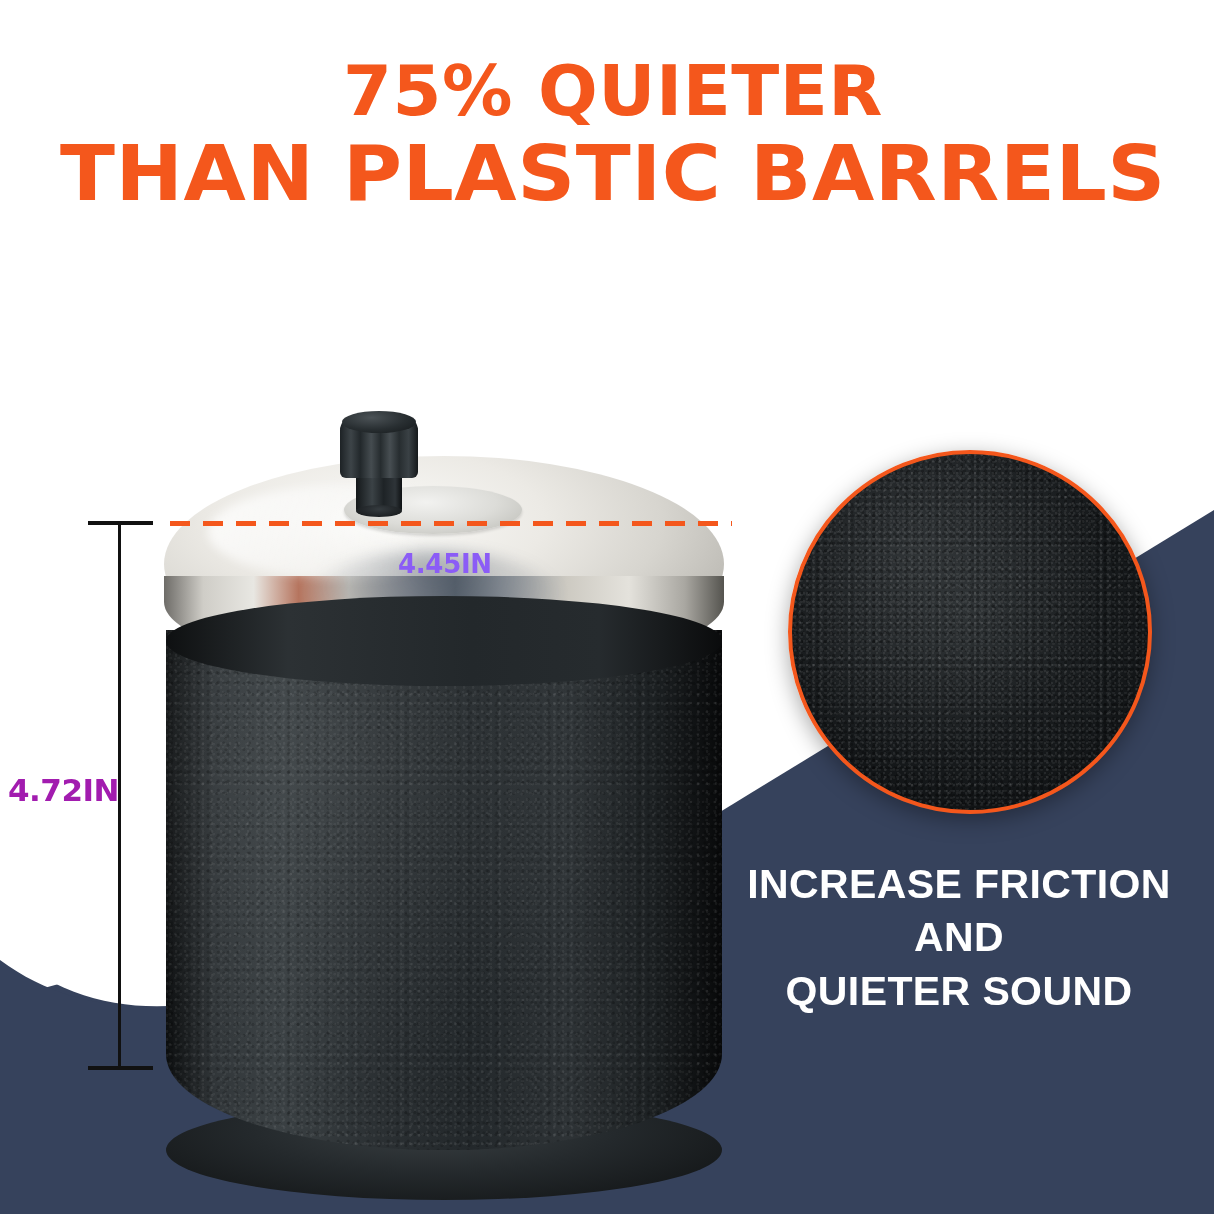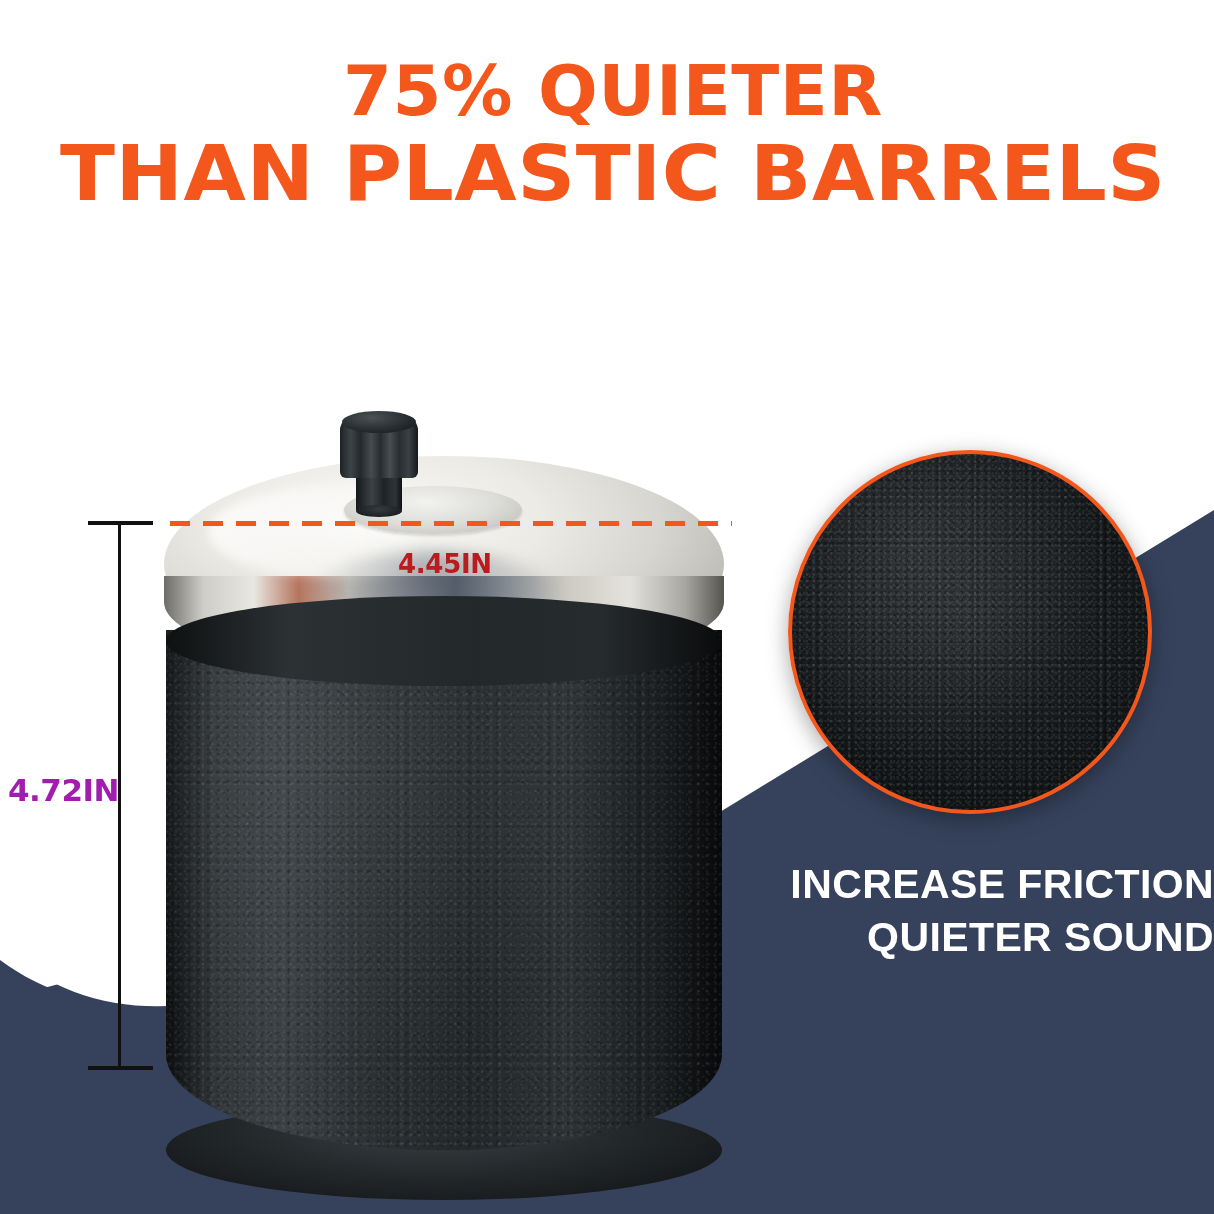--- a/index.html
+++ b/index.html
@@ -146,41 +146,41 @@
     font-family:"DejaVu Sans", sans-serif;
     letter-spacing:-0.5px; white-space:nowrap;
   }
 
   .dim-dash {
     position:absolute; left:170px; top:521px; width:562px; height:5px; z-index:46;
     background:repeating-linear-gradient(90deg,#F4571C 0 20px, rgba(0,0,0,0) 20px 33px);
   }
   .dim-h-label {
     position:absolute; left:398px; top:549px; z-index:46;
-    color:#b91c1c; font-size:26px; font-weight:800;
+    color:#8b5cf6; font-size:26px; font-weight:800;
     font-family:"DejaVu Sans", sans-serif; letter-spacing:-0.3px; white-space:nowrap;
   }
 
   
   #magnifier {
     position:absolute; left:788px; top:450px; width:364px; height:364px;
     border-radius:50%; z-index:30;
     border:4px solid #F4571C;
     background:
       radial-gradient(ellipse at 34% 26%, rgba(120,126,130,.22) 0%, rgba(0,0,0,0) 58%),
       radial-gradient(circle at 50% 45%, #24282a 0%, #15181a 62%, #090a0b 100%);
     overflow:hidden;
     box-shadow:0 6px 22px rgba(0,0,0,.34);
   }
   #magnifier .grain { opacity:.75; background-size:7px 6px,9px 8px,6px 7px,10px 9px,8px 7px,7px 9px,11px 8px; }
 
   
   .caption {
     position:absolute; left:704px; top:858px; width:510px; z-index:40;
-    text-align:right; color:#ffffff;
+    text-align:center; color:#ffffff;
     font-family:"Liberation Sans", sans-serif;
     font-weight:700; font-size:41px; line-height:1.30;
     letter-spacing:0.4px;
   }
   .caption span { display:block; white-space:nowrap; }
 </style>
 </head>
 <body>
 
 <div id="stage">
@@ -222,16 +222,17 @@
   <div class="dim-cap top"></div>
   <div class="dim-v-line"></div>
   <div class="dim-cap bottom"></div>
   <div class="dim-v-label">4.72IN</div>
 
   <div class="dim-dash"></div>
   <div class="dim-h-label">4.45IN</div>
 
   <div class="caption">
     <span>INCREASE FRICTION</span>
+    <span>AND</span>
     <span>QUIETER SOUND</span>
   </div>
 
 </div>
 
 </body></html>

